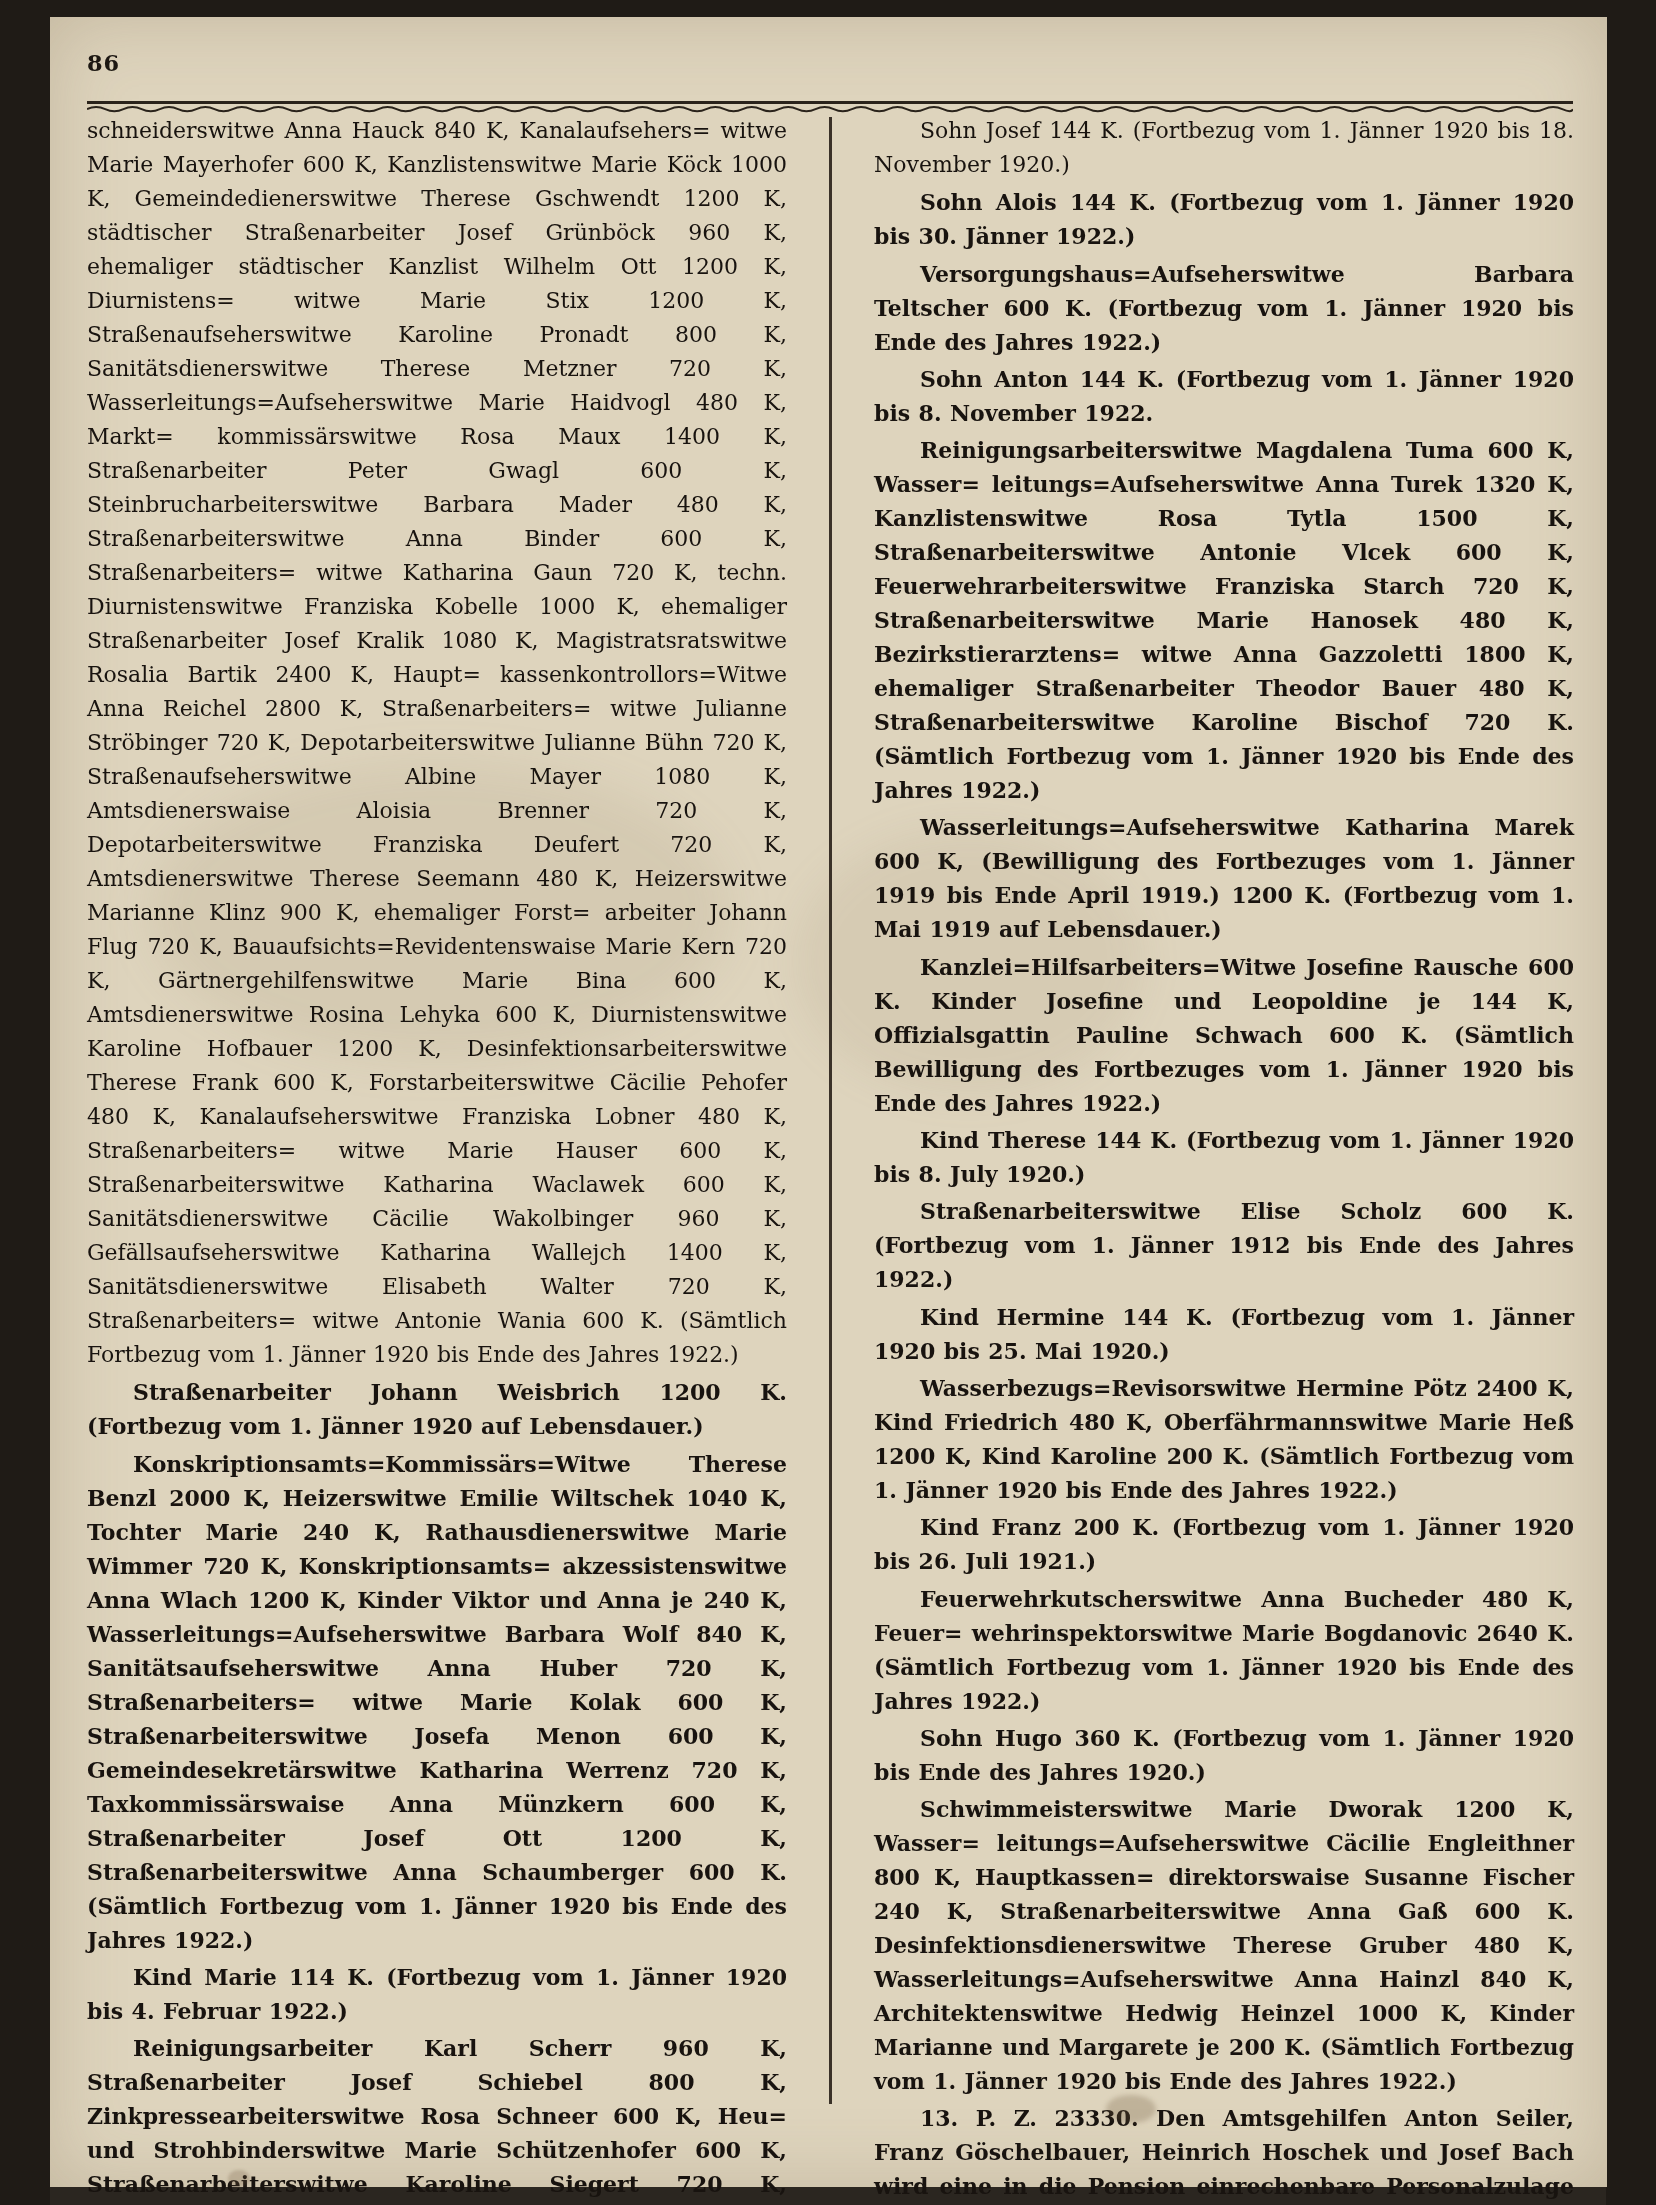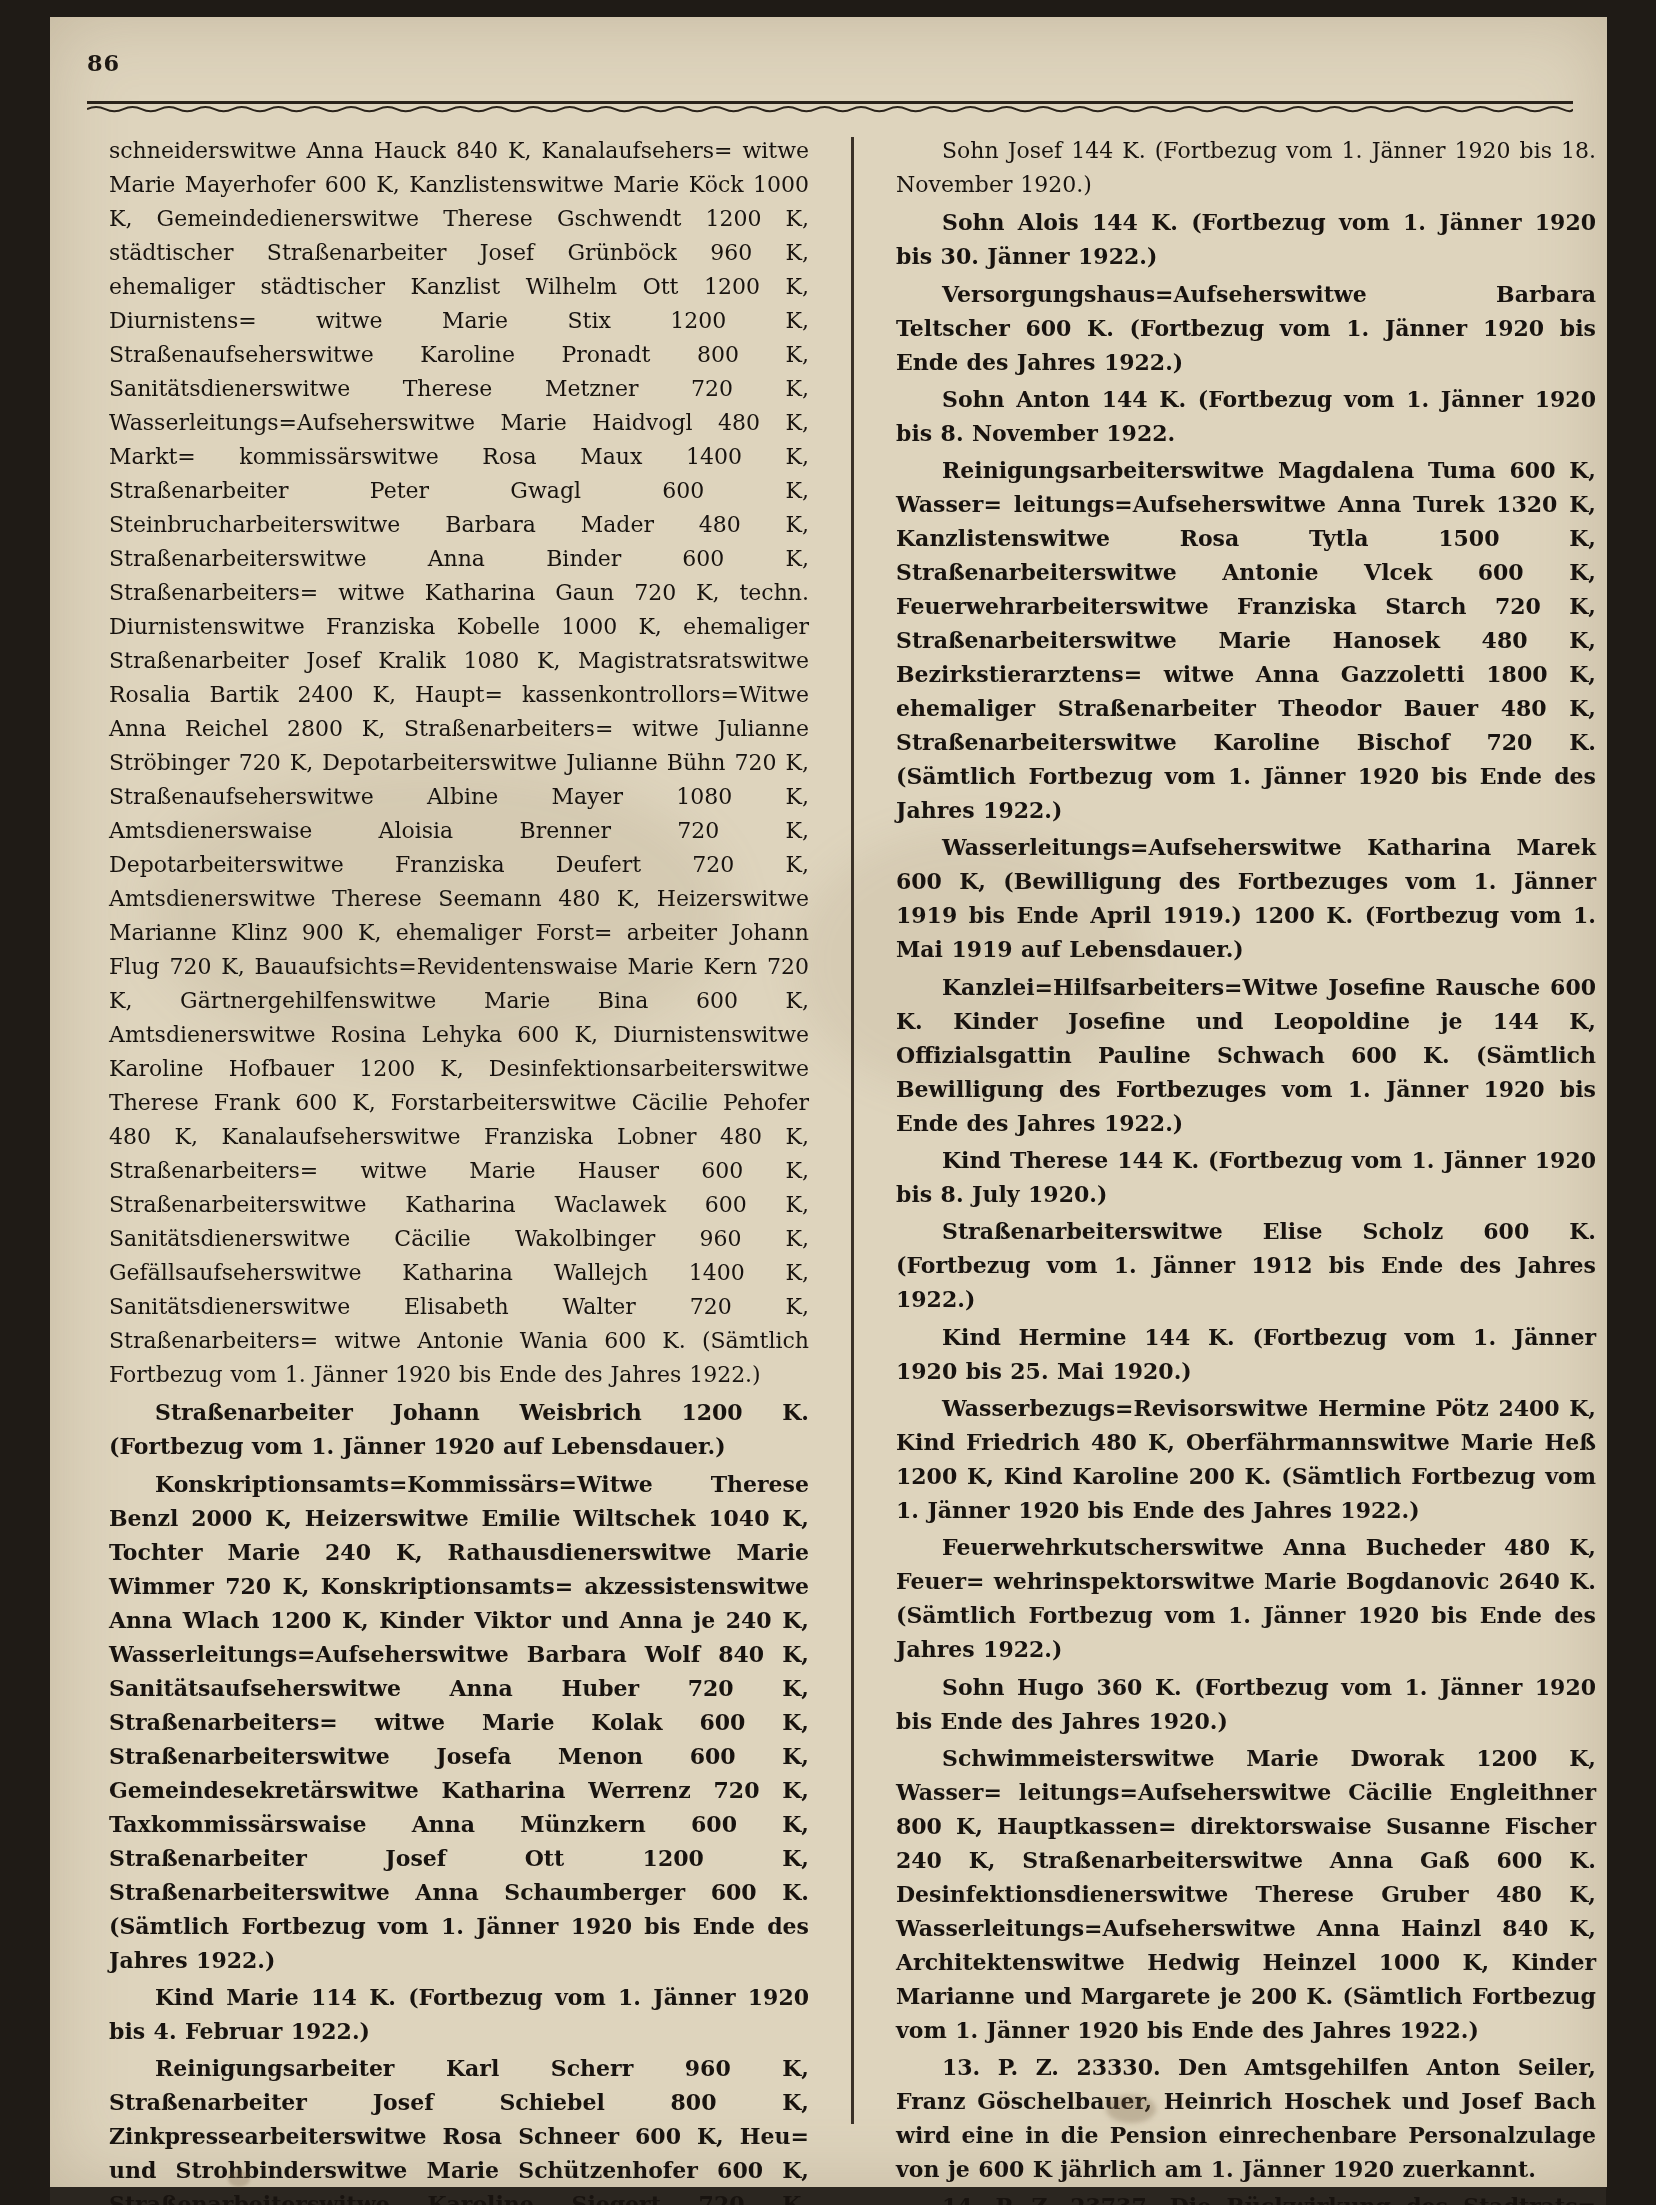--- a/index.html
+++ b/index.html
@@ -88,25 +88,24 @@
     top: 55px;
     width: 1486px;
     height: 8.3px;
     overflow: hidden;
   }
   .rule-wave svg { display:block; }
 
   
   .columns {
     position: absolute;
-    top: 84px;
+    top: 64px;
     left: 0;
     width: 1486px;
     height: 2004px;
-    margin-left: 22px;
   }
   .col {
     position: absolute;
     top: 0;
     width: 700px;
     height: 2004px;
   }
   .col-left { left: 0; }
   .col-right { left: 787px; }
   .col-divider {
@@ -187,20 +186,21 @@
         <p class="para indent">Sohn Alois 144 K. (Fortbezug vom 1. Jänner 1920 bis 30. Jänner 1922.)</p>
         <p class="para indent">Versorgungshaus=Aufseherswitwe Barbara Teltscher 600 K. (Fortbezug vom 1. Jänner 1920 bis Ende des Jahres 1922.)</p>
         <p class="para indent">Sohn Anton 144 K. (Fortbezug vom 1. Jänner 1920 bis 8. November 1922.</p>
         <p class="para indent">Reinigungsarbeiterswitwe Magdalena Tuma 600 K, Wasser= leitungs=Aufseherswitwe Anna Turek 1320 K, Kanzlistenswitwe Rosa Tytla 1500 K, Straßenarbeiterswitwe Antonie Vlcek 600 K, Feuerwehrarbeiterswitwe Franziska Starch 720 K, Straßenarbeiterswitwe Marie Hanosek 480 K, Bezirkstierarztens= witwe Anna Gazzoletti 1800 K, ehemaliger Straßenarbeiter Theodor Bauer 480 K, Straßenarbeiterswitwe Karoline Bischof 720 K. (Sämtlich Fortbezug vom 1. Jänner 1920 bis Ende des Jahres 1922.)</p>
         <p class="para indent">Wasserleitungs=Aufseherswitwe Katharina Marek 600 K, (Bewilligung des Fortbezuges vom 1. Jänner 1919 bis Ende April 1919.) 1200 K. (Fortbezug vom 1. Mai 1919 auf Lebensdauer.)</p>
         <p class="para indent">Kanzlei=Hilfsarbeiters=Witwe Josefine Rausche 600 K. Kinder Josefine und Leopoldine je 144 K, Offizialsgattin Pauline Schwach 600 K. (Sämtlich Bewilligung des Fortbezuges vom 1. Jänner 1920 bis Ende des Jahres 1922.)</p>
         <p class="para indent">Kind Therese 144 K. (Fortbezug vom 1. Jänner 1920 bis 8. July 1920.)</p>
         <p class="para indent">Straßenarbeiterswitwe Elise Scholz 600 K. (Fortbezug vom 1. Jänner 1912 bis Ende des Jahres 1922.)</p>
         <p class="para indent">Kind Hermine 144 K. (Fortbezug vom 1. Jänner 1920 bis 25. Mai 1920.)</p>
         <p class="para indent">Wasserbezugs=Revisorswitwe Hermine Pötz 2400 K, Kind Friedrich 480 K, Oberfährmannswitwe Marie Heß 1200 K, Kind Karoline 200 K. (Sämtlich Fortbezug vom 1. Jänner 1920 bis Ende des Jahres 1922.)</p>
+        <p class="para indent">Kind Franz 200 K. (Fortbezug vom 1. Jänner 1920 bis 26. Juli 1921.)</p>
         <p class="para indent">Feuerwehrkutscherswitwe Anna Bucheder 480 K, Feuer= wehrinspektorswitwe Marie Bogdanovic 2640 K. (Sämtlich Fortbezug vom 1. Jänner 1920 bis Ende des Jahres 1922.)</p>
         <p class="para indent">Sohn Hugo 360 K. (Fortbezug vom 1. Jänner 1920 bis Ende des Jahres 1920.)</p>
         <p class="para indent">Schwimmeisterswitwe Marie Dworak 1200 K, Wasser= leitungs=Aufseherswitwe Cäcilie Engleithner 800 K, Hauptkassen= direktorswaise Susanne Fischer 240 K, Straßenarbeiterswitwe Anna Gaß 600 K. Desinfektionsdienerswitwe Therese Gruber 480 K, Wasserleitungs=Aufseherswitwe Anna Hainzl 840 K, Architektenswitwe Hedwig Heinzel 1000 K, Kinder Marianne und Margarete je 200 K. (Sämtlich Fortbezug vom 1. Jänner 1920 bis Ende des Jahres 1922.)</p>
         <p class="para indent spaced numlead">13. P. Z. 23330. Den Amtsgehilfen Anton Seiler, Franz Göschelbauer, Heinrich Hoschek und Josef Bach wird eine in die Pension einrechenbare Personalzulage von je 600 K jährlich am 1. Jänner 1920 zuerkannt.</p>
         <p class="para indent spaced numlead">14. P. Z. 23737. Die Rückwirkung des Stadtrats= beschlusses vom 18. Dezember 1919, P. Z. 23737, Post 1 bis 3,</p>
       </div>
     </div>
 
     <div class="stain s1"></div>
     <div class="stain s2"></div>

